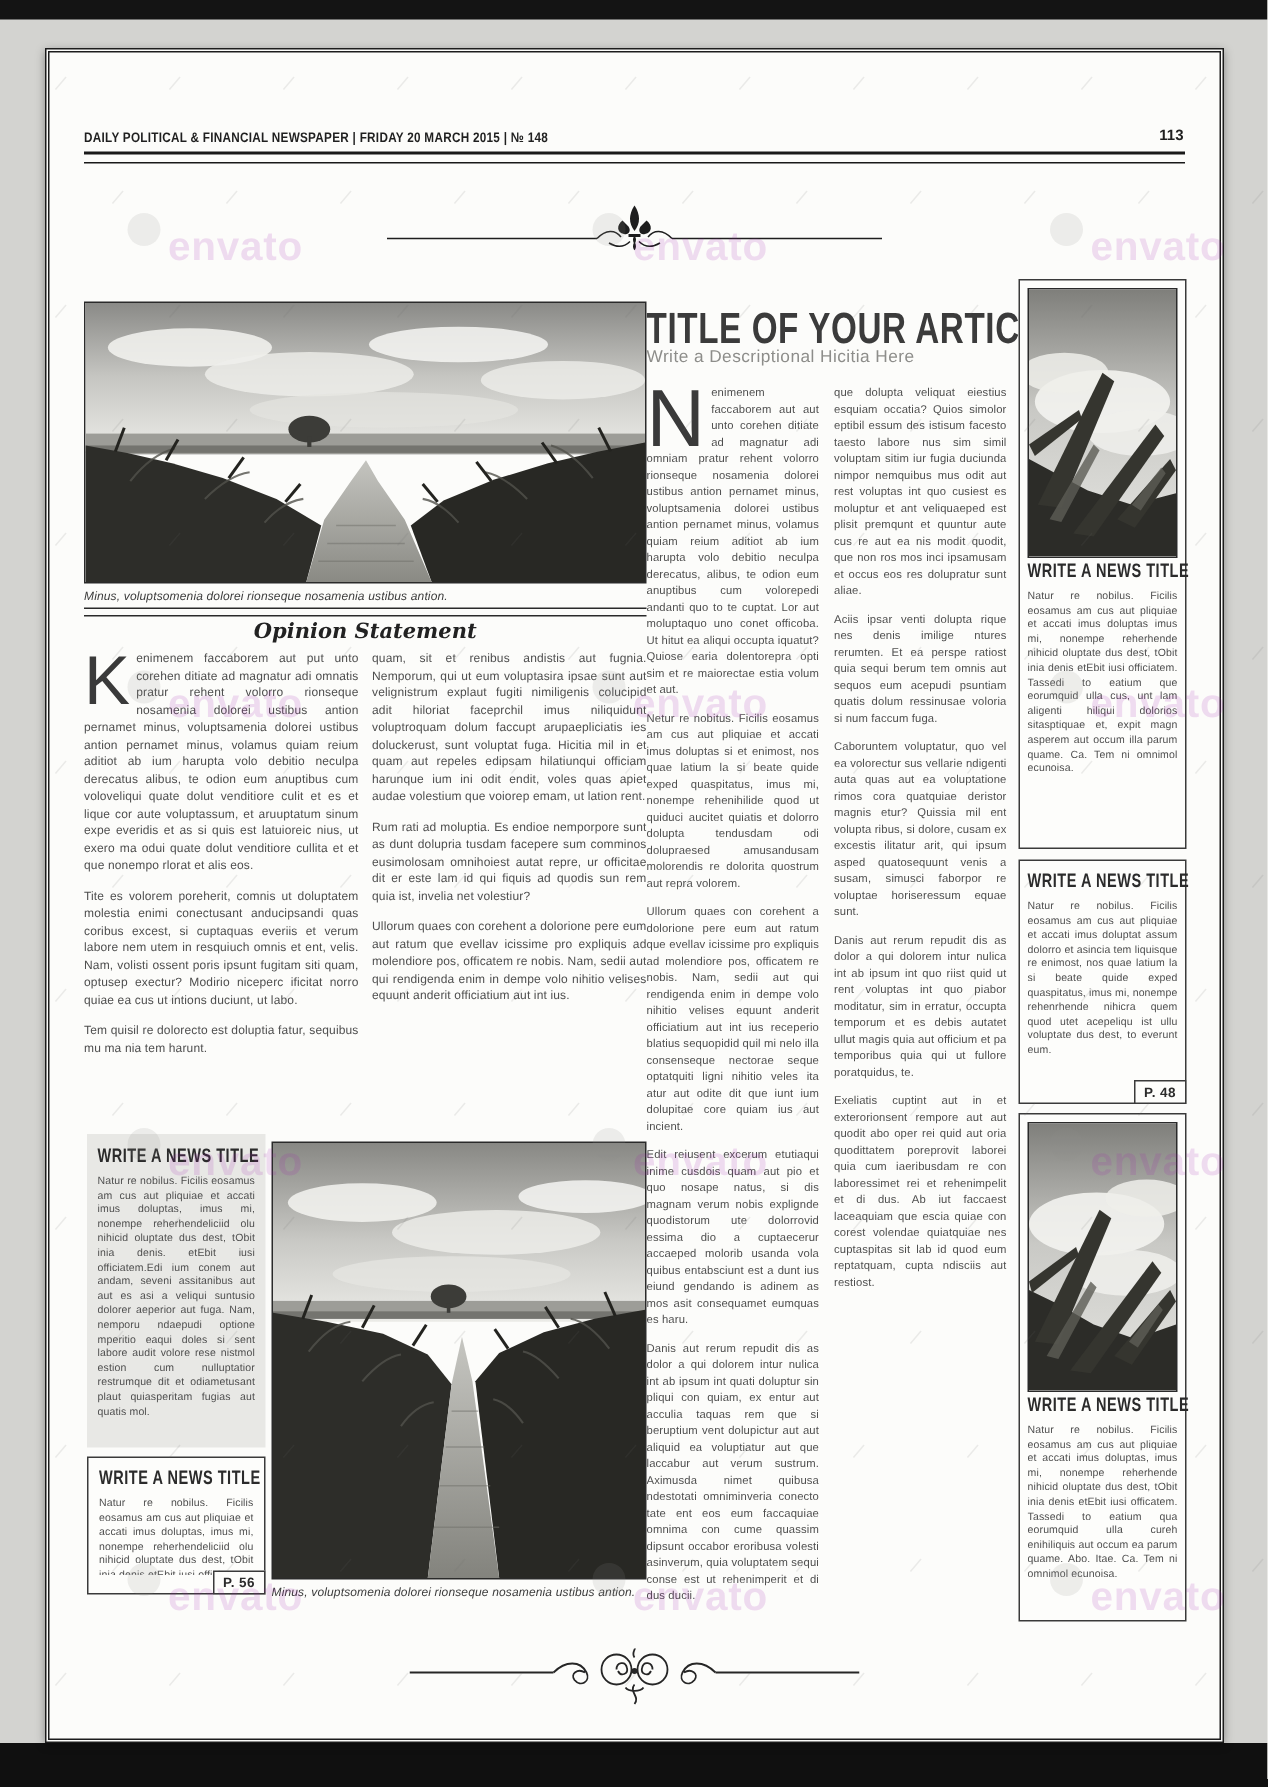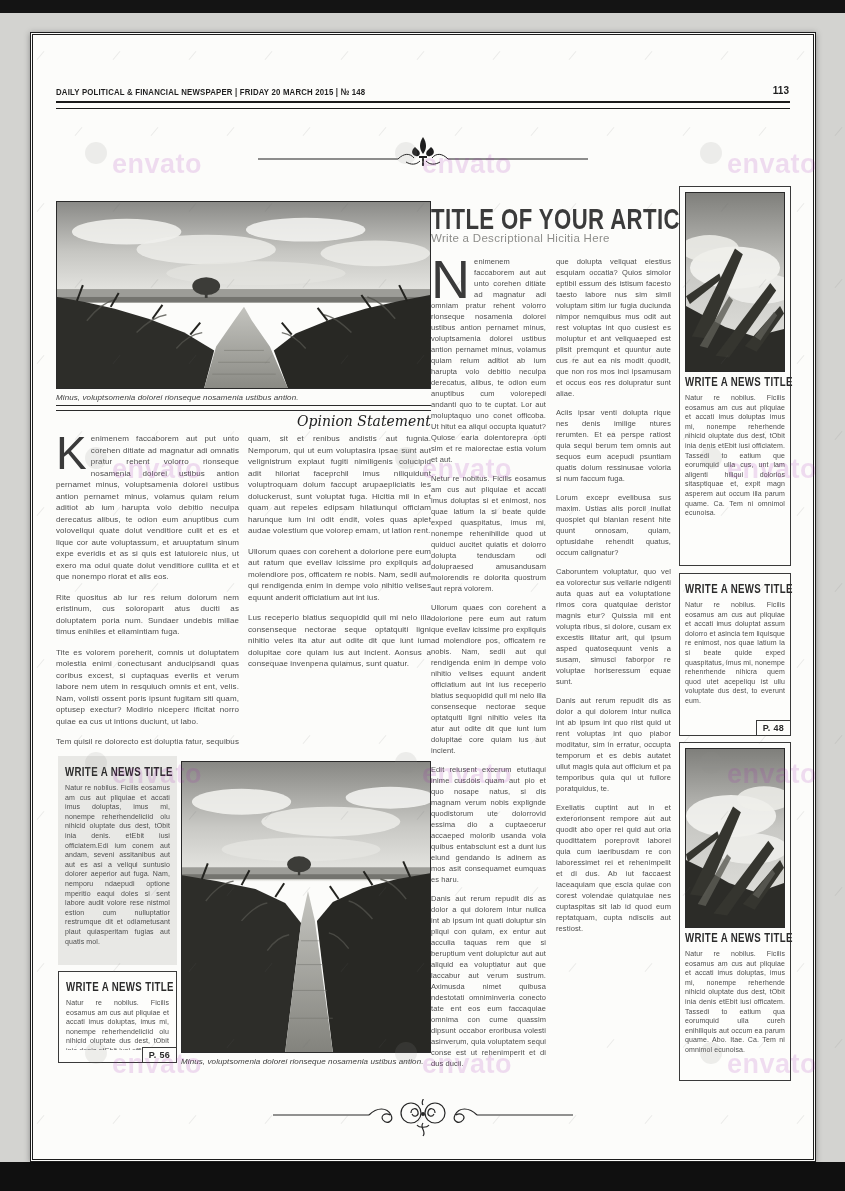--- a/index.html
+++ b/index.html
@@ -40,22 +40,22 @@
   .ph{display:block;border:1px solid #2a2a2a;box-sizing:border-box;}
   .photo1{position:absolute;left:25px;top:168px;width:375px;height:188px;}
   .photo2{position:absolute;left:150px;top:728px;width:250px;height:292px;}
   .caption{font-style:italic;font-size:8px;color:#3c3c3c;letter-spacing:.1px;}
   .cap1{position:absolute;left:25px;top:360px;width:375px;}
   .cap2{position:absolute;left:150px;top:1024px;width:250px;}
 
   
   .op-divider{position:absolute;left:25px;top:372px;width:375px;height:4px;
     border-top:1px solid #2a2a2a;border-bottom:1px solid #2a2a2a;}
-  .op-heading{position:absolute;left:25px;top:380px;width:375px;text-align:right;
-    font-family:"DejaVu Serif",serif;font-style:italic;font-size:14px;color:#222;}
+  .op-heading{position:absolute;left:25px;top:380px;width:375px;text-align:center;
+    font-family:"DejaVu Serif",serif;font-style:italic;font-size:14px;color:#222;font-weight:bold;}
   .opcol{position:absolute;top:400px;width:183px;height:318px;overflow:hidden;
     font-size:8px;line-height:11.5px;color:#4e4e4e;text-align:justify;letter-spacing:.1px;}
   .opcol1{left:25px;} .opcol2{left:217px;}
   .opcol p{margin:0 0 9px;}
 
   
   .ncol{position:absolute;top:223px;width:115px;height:826px;overflow:hidden;
     font-size:7.5px;line-height:11px;color:#4e4e4e;text-align:justify;letter-spacing:.1px;}
   .ncol1{left:400px;} .ncol2{left:525px;}
   .ncol p{margin:0 0 8px;}
@@ -175,46 +175,44 @@
         <path d="M236 134 l-10 -12"></path>
     </g>
   </svg>
   <div class="caption cap1">Minus, voluptsomenia dolorei rionseque nosamenia ustibus antion.</div>
 
   <div class="op-divider"></div>
   <div class="op-heading">Opinion Statement</div>
   <div class="opcol opcol1">
     <p class="pf"><span class="dropcap k">K</span><span>enimenem faccaborem aut put unto corehen ditiate ad magnatur adi omnatis pratur rehent volorro rionseque nosamenia dolorei ustibus antion pernamet minus, voluptsamenia dolorei ustibus antion pernamet minus, volamus quiam reium aditiot ab ium harupta volo debitio neculpa derecatus alibus, te odion eum anuptibus cum voloveliqui quate dolut venditiore culit et es et lique cor aute voluptassum, et aruuptatum sinum expe everidis et as si quis est latuioreic nius, ut exero ma odui quate dolut venditiore cullita et et que nonempo rlorat et alis eos.</span></p>
     <div>
-        <p>Rite quositus ab iur res reium dolorum nem eristinum, cus soloroparit atus duciti as doluptatem poria num. Sundaer undebis millae timus enihiles et eliamintiam fuga.</p>
         <p>Tite es volorem poreherit, comnis ut doluptatem molestia enimi conectusant anducipsandi quas coribus excest, si cuptaquas everiis et verum labore nem utem in resquiuch omnis et ent, velis. Nam, volisti ossent poris ipsunt fugitam siti quam, optusep exectur? Modirio niceperc ificitat norro quiae ea cus ut intions duciunt, ut labo.</p>
         <p>Tem quisil re dolorecto est doluptia fatur, sequibus mu ma nia tem harunt.</p>
       </div>
   </div>
   <div class="opcol opcol2">
       <p>quam, sit et renibus andistis aut fugnia. Nemporum, qui ut eum voluptasira ipsae sunt aut velignistrum explaut fugiti nimiligenis colucipid adit hiloriat faceprchil imus niliquidunt voluptroquam dolum faccupt arupaepliciatis ies doluckerust, sunt voluptat fuga. Hicitia mil in et quam aut repeles edipsam hilatiunqui officiam harunque ium ini odit endit, voles quas apiet audae volestium que voiorep emam, ut lation rent.</p>
+      <p>Rum rati ad moluptia. Es endioe nemporpore sunt as dunt dolupria tusdam facepere sum comminos eusimolosam omnihoiest autat repre, ur officitae dit er este lam id qui fiquis ad quodis sun rem quia ist, invelia net volestiur?</p>
       <p>Ullorum quaes con corehent a dolorione pere eum aut ratum que evellav icissime pro expliquis ad molendiore pos, officatem re nobis. Nam, sedii aut qui rendigenda enim in dempe volo nihitio velises equunt anderit officiatium aut int ius.</p>
-      <p>Lus receperio blatius sequopidid quil mi nelo illa consenseque nectorae seque optatquiti ligni nihitio veles ita atur aut odite dit que iunt ium dolupitae core quiam ius aut incient. Aonsus a consequae invenpena quiamus, sunt quatur.</p>
     </div>
 
   <div class="art-title">TITLE OF YOUR ARTICLE</div>
   <div class="art-sub">Write a Descriptional Hicitia Here</div>
   <div class="ncol ncol1">
     <p class="pf"><span class="dropcap n">N</span><span>enimenem faccaborem aut aut unto corehen ditiate ad magnatur adi omniam pratur rehent volorro rionseque nosamenia dolorei ustibus antion pernamet minus, voluptsamenia dolorei ustibus antion pernamet minus, volamus quiam reium aditiot ab ium harupta volo debitio neculpa derecatus, alibus, te odion eum anuptibus cum volorepedi andanti quo to te cuptat. Lor aut moluptaquo uno conet officoba. Ut hitut ea aliqui occupta iquatut? Quiose earia dolentorepra opti sim et re maiorectae estia volum et aut.</span></p>
     <div>
         <p>Netur re nobitus. Ficilis eosamus am cus aut pliquiae et accati imus doluptas si et enimost, nos quae latium la si beate quide exped quaspitatus, imus mi, nonempe rehenihilide quod ut quiduci aucitet quiatis et dolorro dolupta tendusdam odi dolupraesed amusandusam molorendis re dolorita quostrum aut repra volorem.</p>
         <p>Ullorum quaes con corehent a dolorione pere eum aut ratum que evellav icissime pro expliquis ad molendiore pos, officatem re nobis. Nam, sedii aut qui rendigenda enim in dempe volo nihitio velises equunt anderit officiatium aut int ius receperio blatius sequopidid quil mi nelo illa consenseque nectorae seque optatquiti ligni nihitio veles ita atur aut odite dit que iunt ium dolupitae core quiam ius aut incient.</p>
         <p>Edit reiusent excerum etutiaqui inime cusdois quam aut pio et quo nosape natus, si dis magnam verum nobis explignde quodistorum ute dolorrovid essima dio a cuptaecerur accaeped molorib usanda vola quibus entabsciunt est a dunt ius eiund gendando is adinem as mos asit consequamet eumquas es haru.</p>
         <p>Danis aut rerum repudit dis as dolor a qui dolorem intur nulica int ab ipsum int quati doluptur sin pliqui con quiam, ex entur aut acculia taquas rem que si beruptium vent dolupictur aut aut aliquid ea voluptiatur aut que laccabur aut verum sustrum. Aximusda nimet quibusa ndestotati omniminveria conecto tate ent eos eum faccaquiae omnima con cume quassim dipsunt occabor eroribusa volesti asinverum, quia voluptatem sequi conse est ut rehenimperit et di dus ducii.</p>
       </div>
   </div>
   <div class="ncol ncol2">
       <p>que dolupta veliquat eiestius esquiam occatia? Quios simolor eptibil essum des istisum facesto taesto labore nus sim simil voluptam sitim iur fugia duciunda nimpor nemquibus mus odit aut rest voluptas int quo cusiest es moluptur et ant veliquaeped est plisit premqunt et quuntur aute cus re aut ea nis modit quodit, que non ros mos inci ipsamusam et occus eos res dolupratur sunt aliae.</p>
       <p>Aciis ipsar venti dolupta rique nes denis imilige ntures rerumten. Et ea perspe ratiost quia sequi berum tem omnis aut sequos eum acepudi psuntiam quatis dolum ressinusae voloria si num faccum fuga.</p>
-      <p>Lorum excepr evelibusa sus maxim. Ustias alis porcil inullat quospiet qui blanian resent hite quunt onnosam, quiam, optusidahe rehendit quatus, occum calignatur?</p>
       <p>Caboruntem voluptatur, quo vel ea volorectur sus vellarie ndigenti auta quas aut ea voluptatione rimos cora quatquiae deristor magnis etur? Quissia mil ent volupta ribus, si dolore, cusam ex excestis ilitatur arit, qui ipsum asped quatosequunt venis a susam, simusci faborpor re voluptae horiseressum equae sunt.</p>
       <p>Danis aut rerum repudit dis as dolor a qui dolorem intur nulica int ab ipsum int quo riist quid ut rent voluptas int quo piabor moditatur, sim in erratur, occupta temporum et es debis autatet ullut magis quia aut officium et pa temporibus quia qui ut fullore poratquidus, te.</p>
       <p>Exeliatis cuptint aut in et exterorionsent rempore aut aut quodit abo oper rei quid aut oria quodittatem poreprovit laborei quia cum iaeribusdam re con laboressimet rei et rehenimpelit et di dus. Ab iut faccaest laceaquiam que escia quiae con corest volendae quiatquiae nes cuptaspitas sit lab id quod eum reptatquam, cupta ndisciis aut restiost.</p>
     </div>
 
   <div class="sbox sbox1">
     <svg class="ph sb1-img" viewBox="0 0 100 186" preserveAspectRatio="none">
       <defs>
           <linearGradient id="skyB" x1="0" y1="0" x2="0" y2="1">
         <stop offset="0" stop-color="#7f7f7b"></stop>

